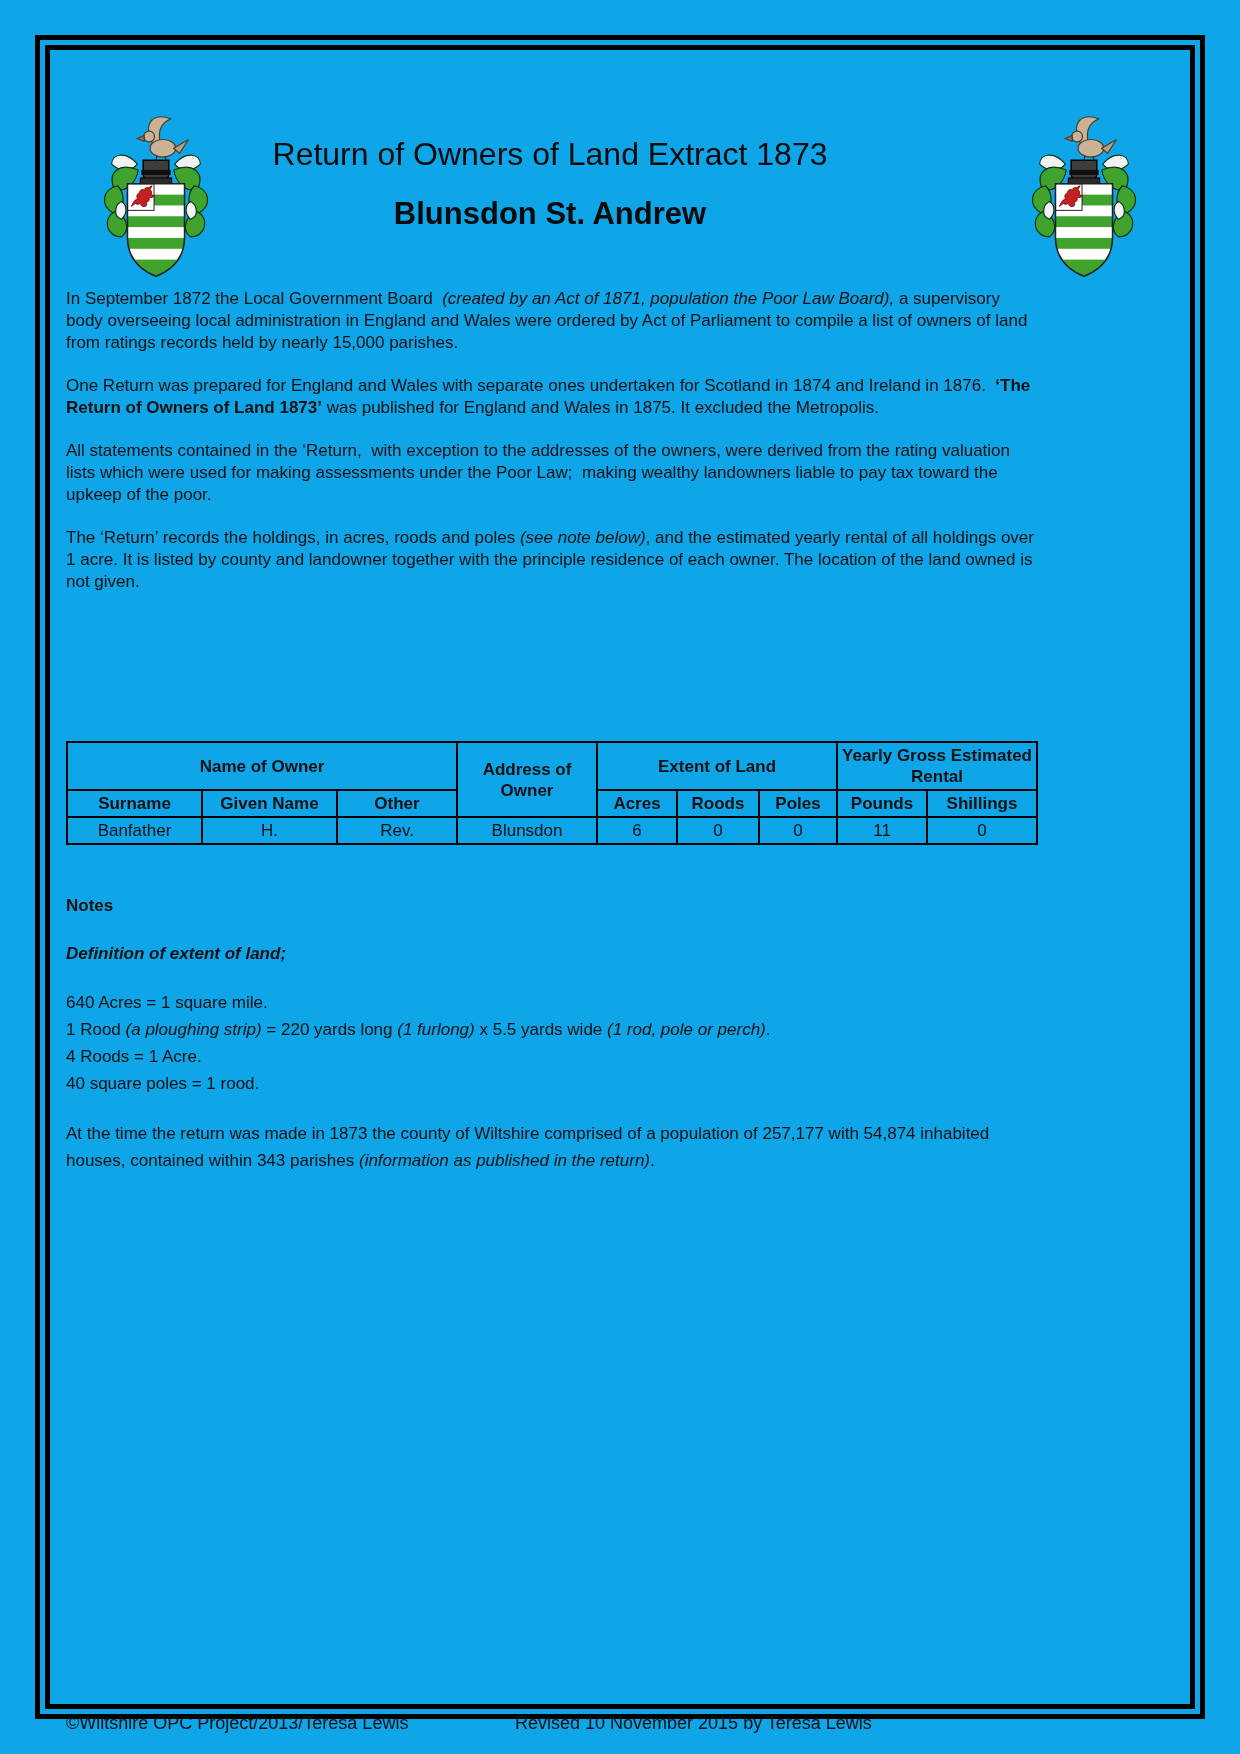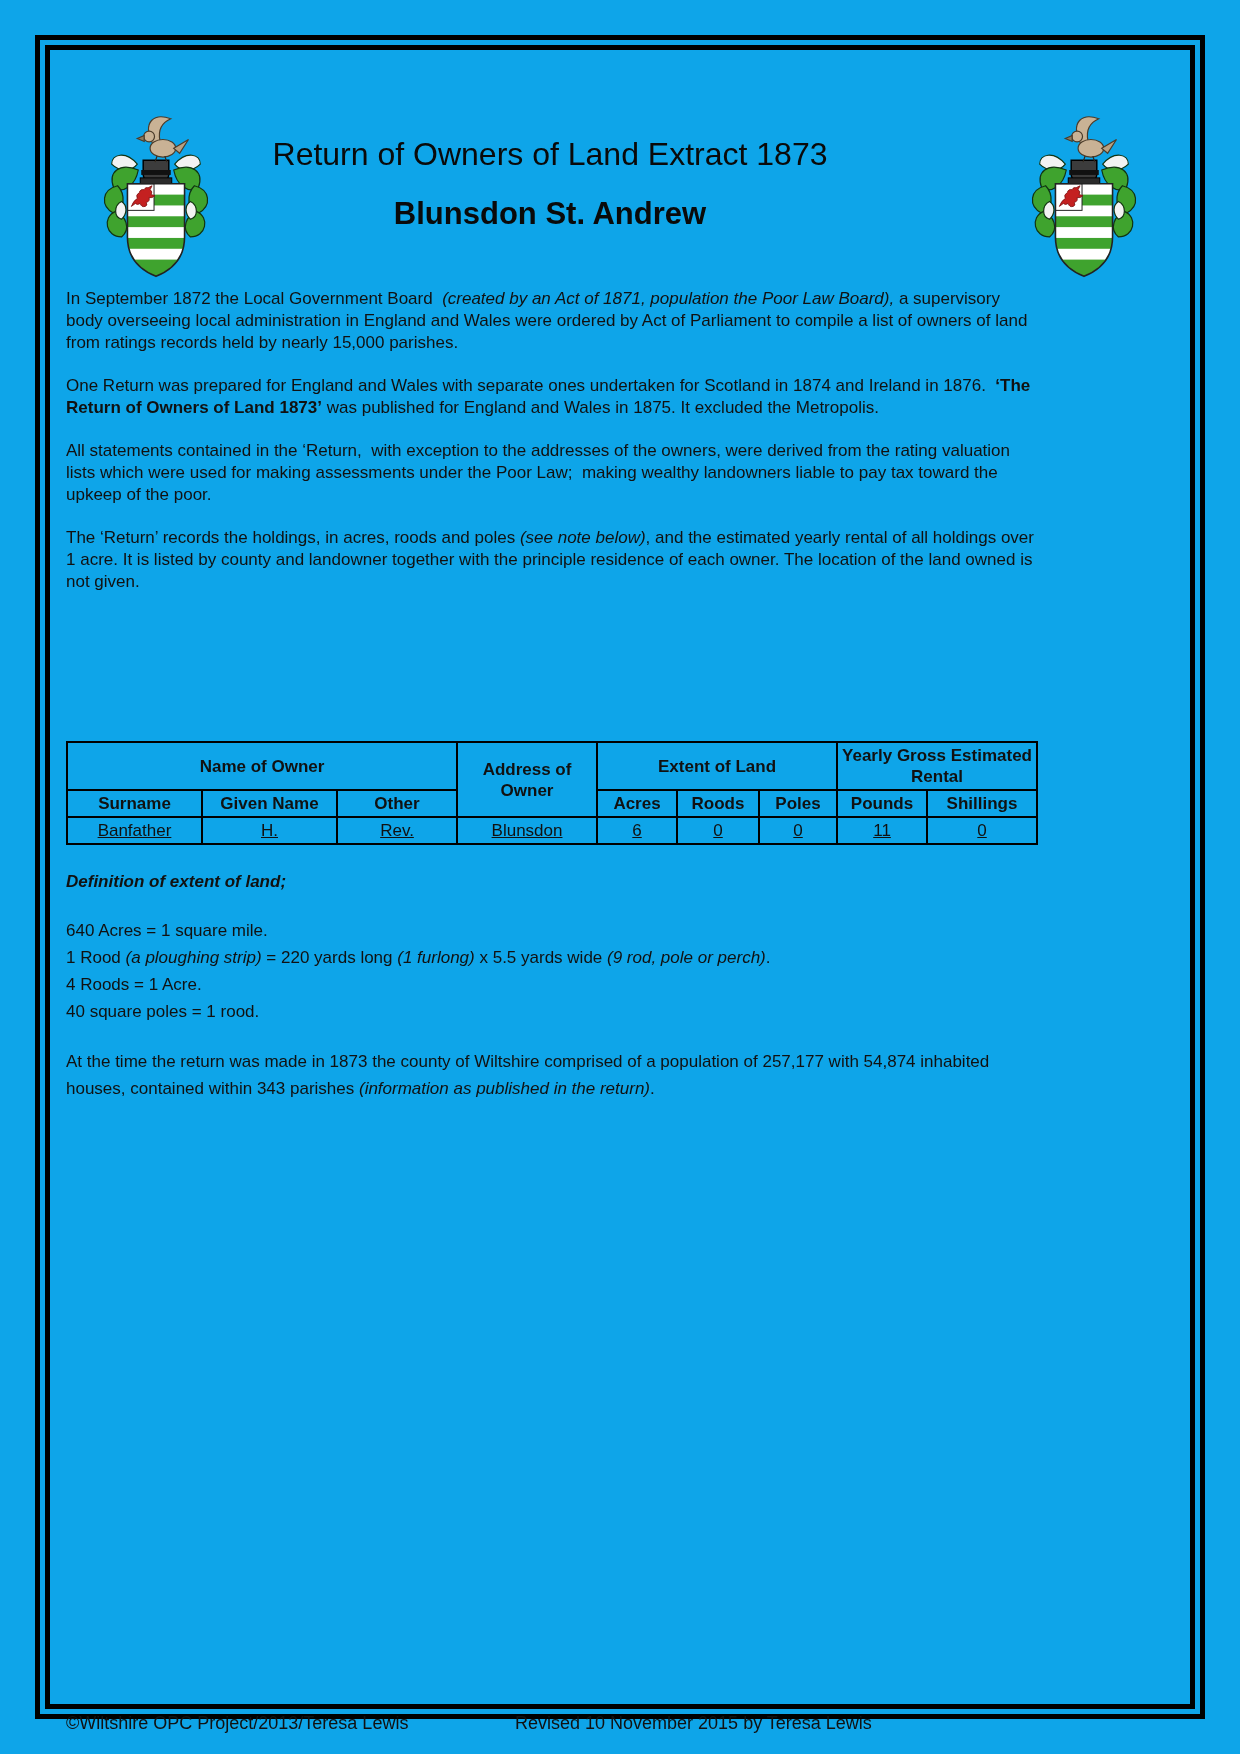--- a/index.html
+++ b/index.html
@@ -45,21 +45,21 @@
   table.owners th, table.owners td{
     border:2px solid #000;
     padding:1px 4px;
     text-align:center;
     vertical-align:middle;
     overflow:hidden;
   }
   table.owners th{font-weight:700;line-height:21px;}
   tr.group-row th{height:44px;}
   tr.sub-row th{height:23px;}
-  tr.data-row td{height:23px;font-weight:400;text-decoration:underline;}
+  tr.data-row td{height:23px;font-weight:400;}
   td.cell-left{text-align:left;padding-left:8px;}
   th.th-yearly{padding:0 18px;}
   .notes-heading{margin-top:50px;font-size:17px;font-weight:700;line-height:22px;}
   .def-heading{margin-top:26px;font-size:17px;font-weight:700;font-style:italic;line-height:22px;}
   .def-lines{margin-top:24px;}
   .note-line{font-size:17px;line-height:27px;white-space:pre-wrap;}
   .county-heading{margin-top:16px;font-size:17px;font-weight:700;font-style:italic;line-height:22px;}
   .para.county{margin-top:23px;line-height:27px;}
   .footer{
     position:absolute;left:66px;top:1712px;width:1050px;
@@ -181,25 +181,26 @@
             <td class="cell-left">Blunsdon</td>
             <td>6</td>
             <td>0</td>
             <td>0</td>
             <td>11</td>
             <td>0</td>
           </tr>
         </tbody>
           </table>
 
+        <div class="notes-heading">Notes</div>
         <div class="def-heading">Definition of extent of land;</div>
 
         <div class="def-lines">
           <div class="note-line"><span>640 Acres = 1 square mile.</span></div>
-          <div class="note-line"><span>1 Rood </span><span class="i">(a ploughing strip)</span><span> = 220 yards long </span><span class="i">(1 furlong)</span><span> x 5.5 yards wide </span><span class="i">(9 rod, pole or perch)</span><span>.</span></div>
+          <div class="note-line"><span>1 Rood </span><span class="i">(a ploughing strip)</span><span> = 220 yards long </span><span class="i">(1 furlong)</span><span> x 5.5 yards wide </span><span class="i">(1 rod, pole or perch)</span><span>.</span></div>
           <div class="note-line"><span>4 Roods = 1 Acre.</span></div>
           <div class="note-line"><span>40 square poles = 1 rood.</span></div>
         </div>
 
         <p class="para county"><span>At the time the return was made in 1873 the county of Wiltshire comprised of a population of 257,177 with 54,874 inhabited houses, contained within 343 parishes </span><span class="i">(information as published in the return)</span><span>.</span></p>
 
       </div>
     </div>
   </div>
 

